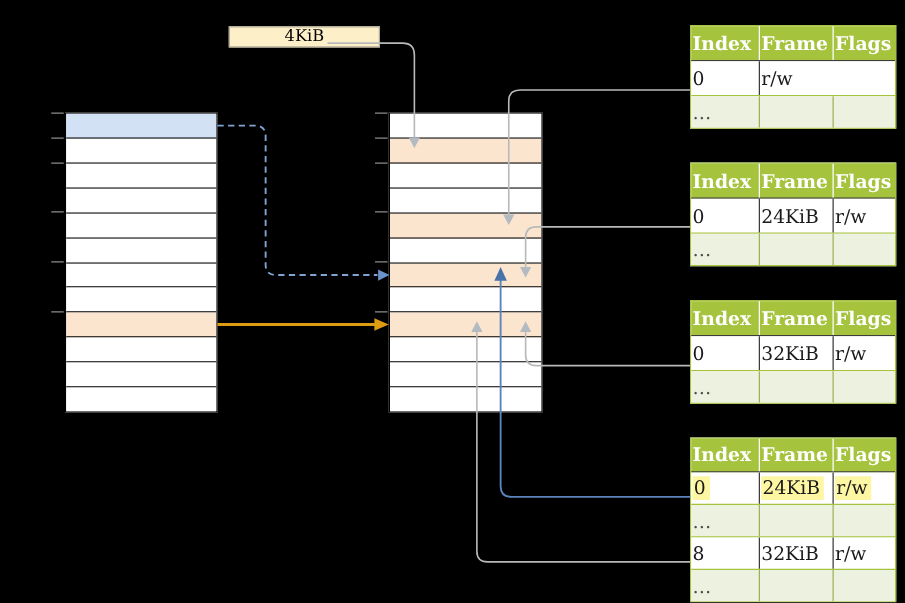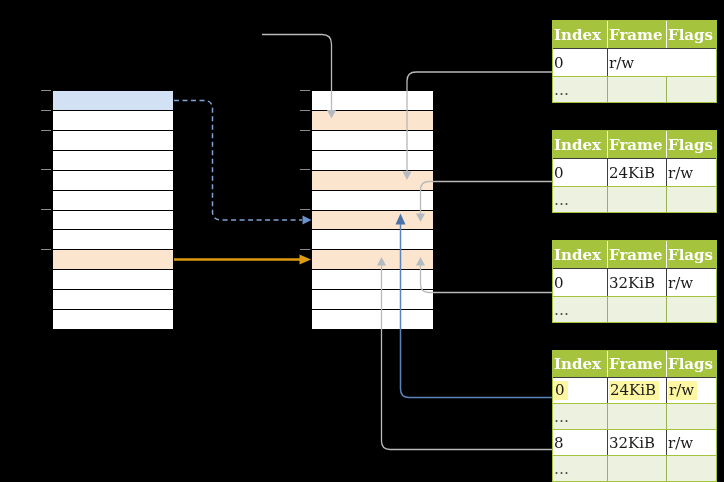--- a/index.html
+++ b/index.html
@@ -84,20 +84,23 @@
   #connectors .bdash{stroke:var(--blue-dashed);stroke-width:1.5;stroke-dasharray:5 3.5;}
   #connectors .bdash-head{fill:var(--blue-dashed-head);}
   #connectors .orange{stroke:var(--orange-arrow);stroke-width:2.4;}
   #connectors .orange-head{fill:var(--orange-arrow);}
 </style>
 </head>
 <body>
 
 <div id="canvas">
 
+  <div id="size-label">
+    <span>4KiB</span>
+  </div>
 
   <div id="mem-left" class="mem-table">
       <div class="mem-row fill-blue"></div>
       <div class="mem-row fill-white"></div>
       <div class="mem-row fill-white"></div>
       <div class="mem-row fill-white"></div>
       <div class="mem-row fill-white"></div>
       <div class="mem-row fill-white"></div>
       <div class="mem-row fill-white"></div>
       <div class="mem-row fill-white"></div>

